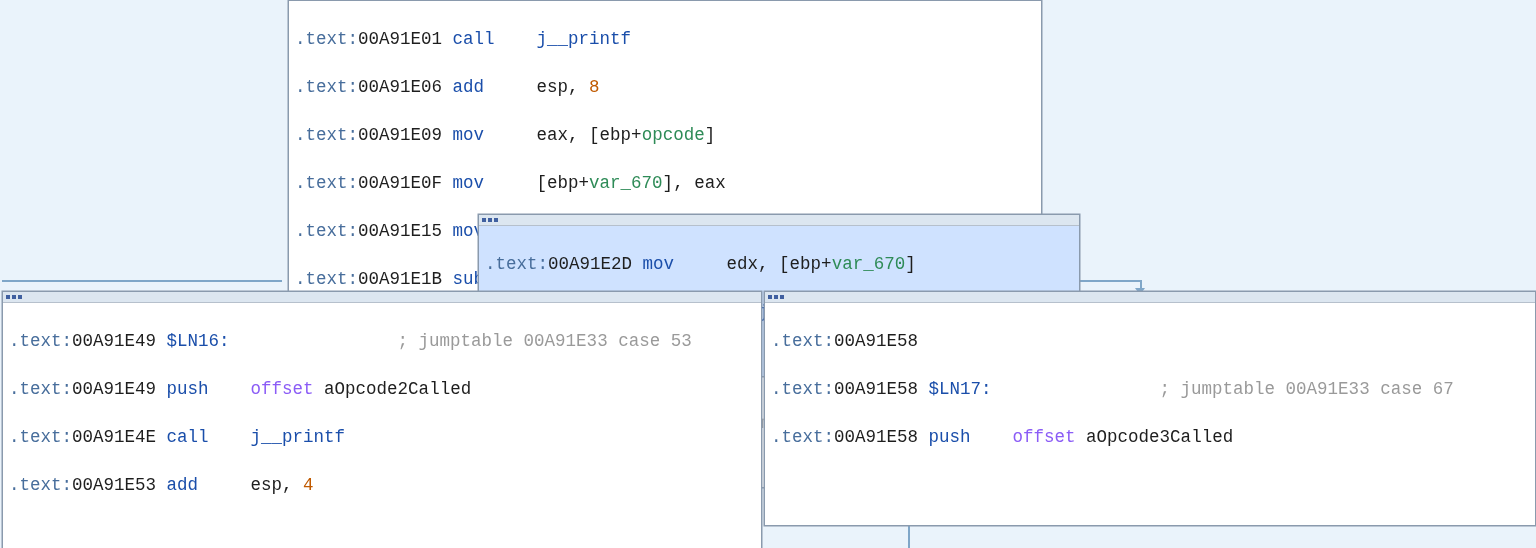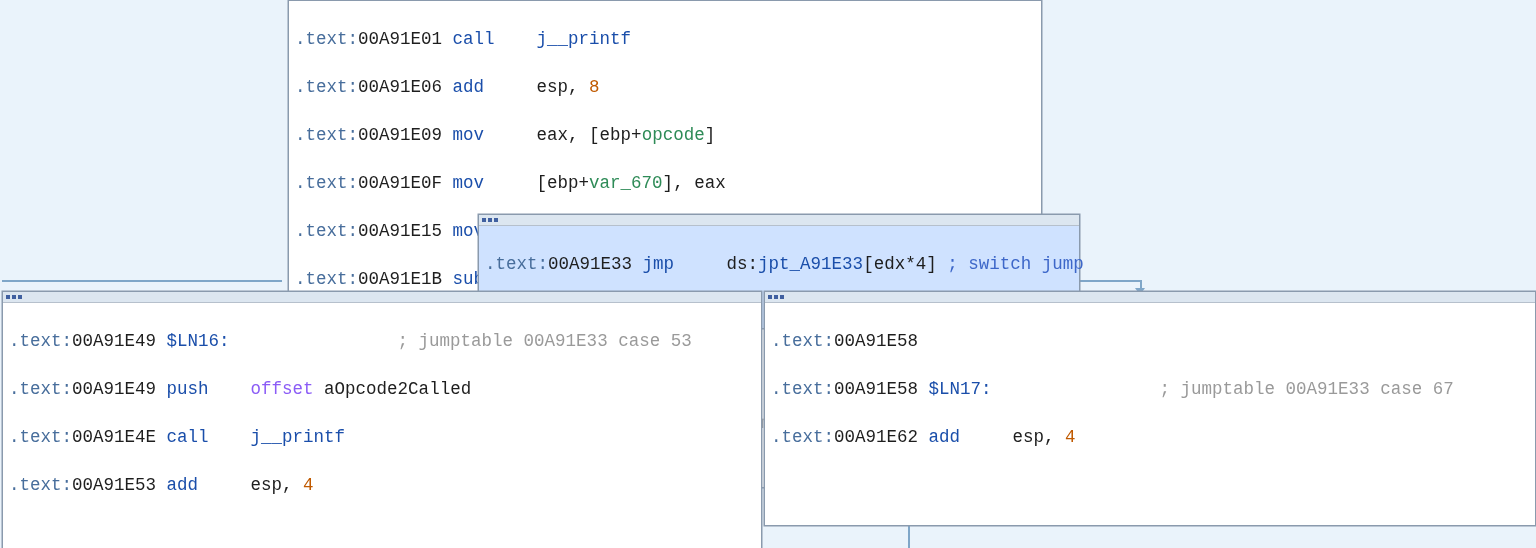--- a/index.html
+++ b/index.html
@@ -112,20 +112,21 @@
     </div>
   </div>
 
   <div class="node selected" id="nodeMid" style="left:478px; top:214px; width:600px;">
     <div class="titlebar">
       <span class="dot"></span>
       <span class="dot"></span>
       <span class="dot"></span>
     </div>
     <div class="body">
+<span class="row"><span class="seg">.text:</span><span class="addr">00A91E2D</span> <span class="mn">mov</span><span class="pad">     </span><span class="op">edx</span><span class="op">, </span><span class="op">[ebp+</span><span class="var">var_670</span><span class="op">]</span></span>
 <span class="row"><span class="seg">.text:</span><span class="addr">00A91E33</span> <span class="mn">jmp</span><span class="pad">     </span><span class="op">ds:</span><span class="ident">jpt_A91E33</span><span class="op">[edx*4]</span> <span class="cmt">; switch jump</span></span>
     </div>
   </div>
 
   <div class="node" id="nodeBL" style="left:2px; top:291px; width:758px;">
     <div class="titlebar">
       <span class="dot"></span>
       <span class="dot"></span>
       <span class="dot"></span>
     </div>
@@ -140,18 +141,18 @@
 
   <div class="node" id="nodeBR" style="left:764px; top:291px; width:770px;">
     <div class="titlebar">
       <span class="dot"></span>
       <span class="dot"></span>
       <span class="dot"></span>
     </div>
     <div class="body">
 <span class="row"><span class="seg">.text:</span><span class="addr">00A91E58</span></span>
 <span class="row"><span class="seg">.text:</span><span class="addr">00A91E58</span> <span class="lbl">$LN17:</span><span class="pad">                </span><span class="cmt">; jumptable 00A91E33 case 67</span></span>
-<span class="row"><span class="seg">.text:</span><span class="addr">00A91E62</span> <span class="mn">add</span><span class="pad">     </span><span class="op">esp</span><span class="op">, </span><span class="num">4</span></span>
+<span class="row"><span class="seg">.text:</span><span class="addr">00A91E58</span> <span class="mn">push</span><span class="pad">    </span><span class="kw">offset</span> <span class="op">aOpcode3Called</span></span>
 
     </div>
   </div>
 
 </div>
 
 </body></html>

